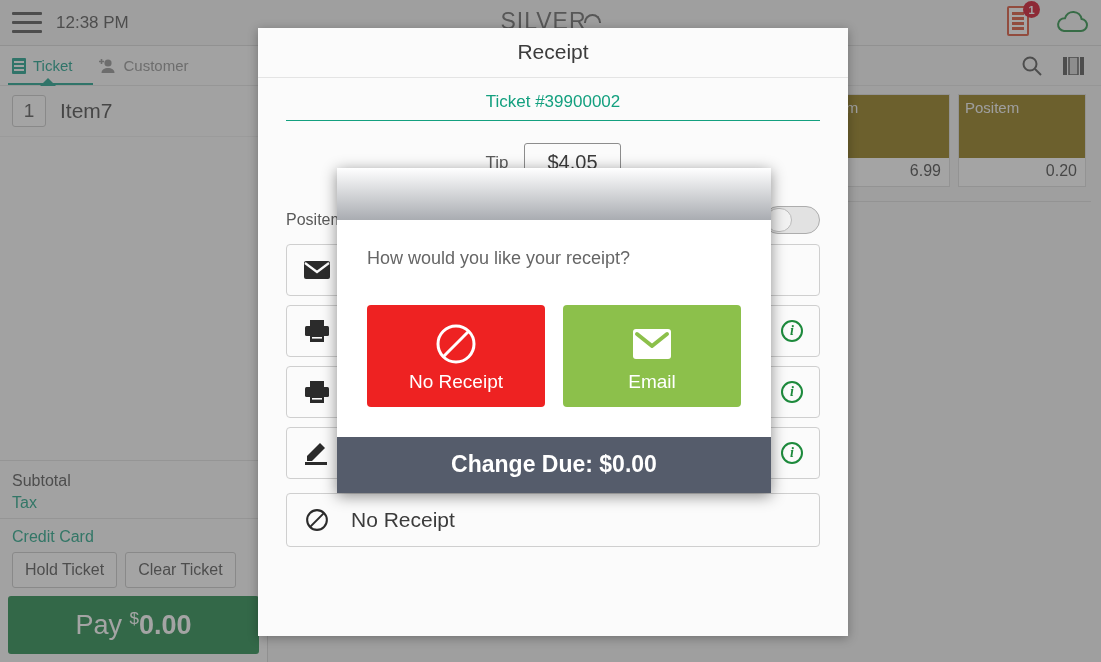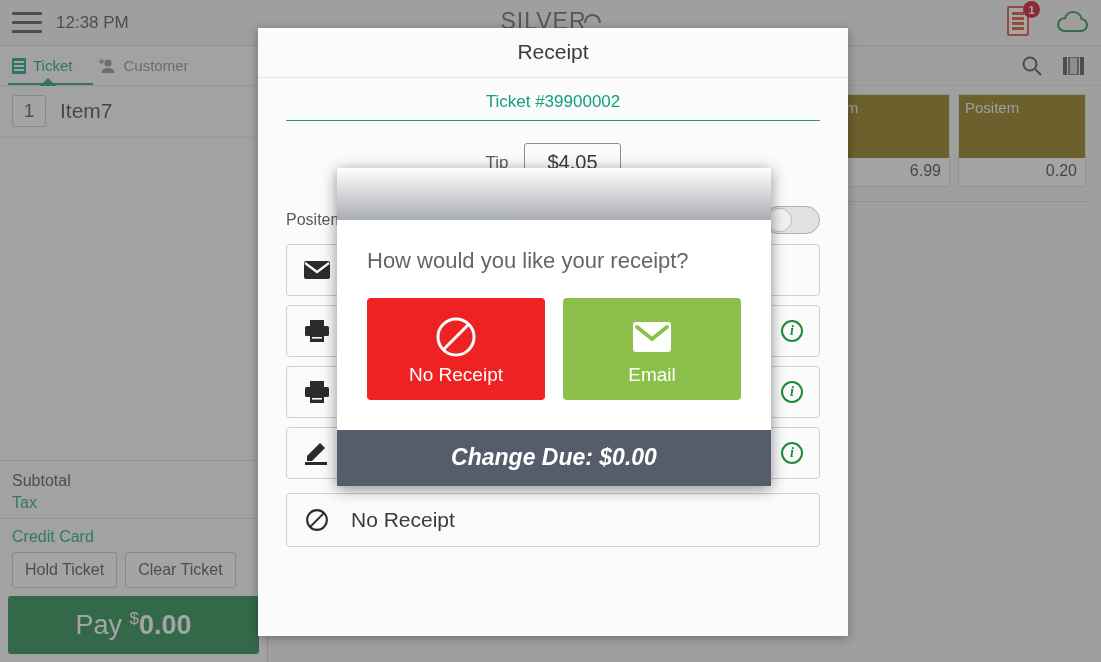--- a/index.html
+++ b/index.html
@@ -167,30 +167,30 @@
 
   .ic { width: 28px; height: 24px; flex: 0 0 28px; }
 
   
   .confirm {
     position: absolute; left: 337px; top: 168px; width: 434px;
     background: #fff; box-shadow: 0 3px 14px rgba(0,0,0,0.45);
   }
   .confirm-head { height: 52px; background: linear-gradient(#ffffff, #a9acb1); }
   .confirm-body { padding: 28px 30px 30px; }
-  .confirm-q { font-size: 22px; color: #666; padding-bottom: 24px; }
+  .confirm-q { font-size: 18px; color: #666; padding-bottom: 36px; }
   .confirm-btns { display: flex; gap: 18px; }
   .cbtn { flex: 1; border-radius: 4px; padding: 16px 0 14px; text-align: center; color: #fff; }
   .cbtn .cicon { height: 46px; display: flex; align-items: center; justify-content: center; }
   .cbtn .clabel { font-size: 19px; margin-top: 4px; }
   .cbtn.red { background: #ee2222; }
   .cbtn.green { background: #8cc04b; }
   .change-bar {
     background: #555c6b; color: #fff; text-align: center;
-    font-size: 23px; font-weight: bold; padding: 14px 0 15px; font-style: italic;
+    font-size: 23px; font-weight: bold; padding: 14px 0 15px;
   }
 </style>
 </head>
 <body>
 
 <div class="screen">
 
   <div class="app-bg">
 
     <div class="topbar">

